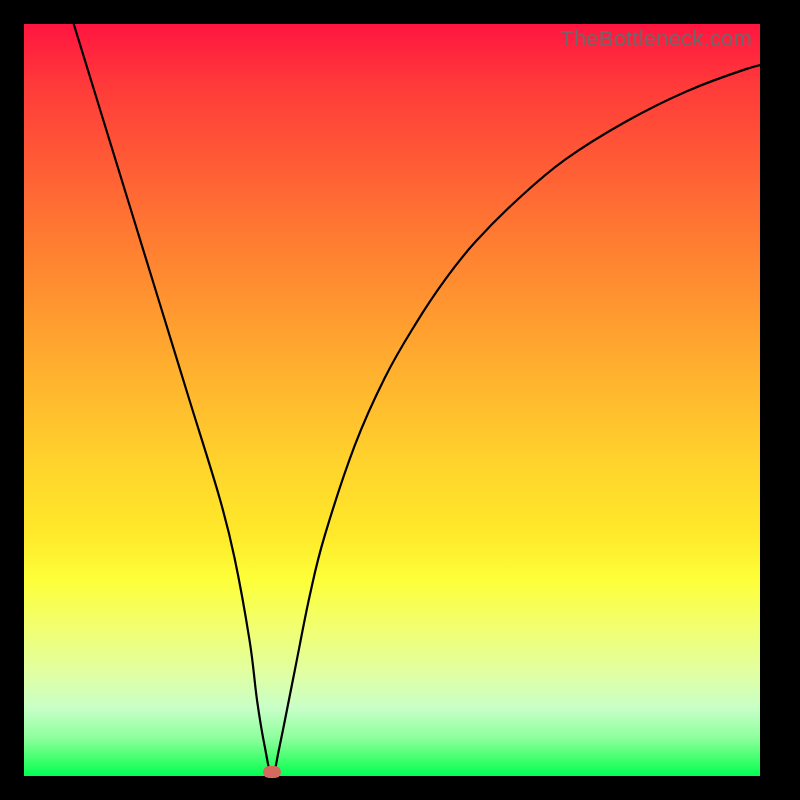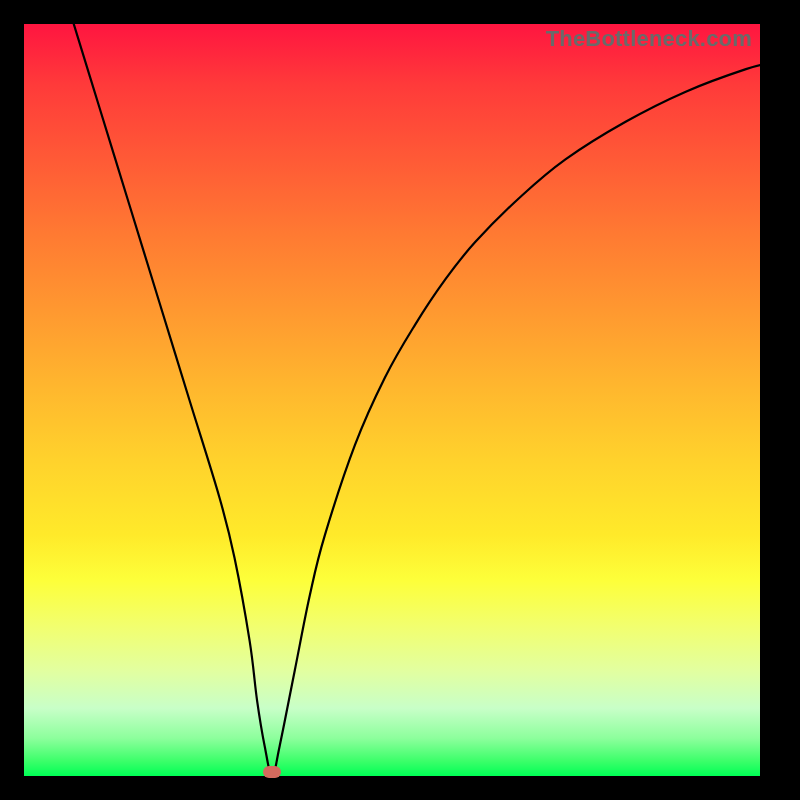--- a/index.html
+++ b/index.html
@@ -26,21 +26,20 @@
       #ffd22c 58%,
       #ffea2a 68%,
       #fdff3a 74%,
       #f2ff6e 80%,
       #e2ffa0 86%,
       #c8ffc8 91%,
       #8cff9c 95%,
       #3cff6a 98%,
       #00ff55 100%
     );
-    font-weight: bold;
   }
   .watermark {
     position: absolute;
     top: 2px;
     right: 8px;
     font-family: Arial, Helvetica, sans-serif;
     font-size: 22px;
     color: #6a6a6a;
     letter-spacing: 0.2px;
     user-select: none;

